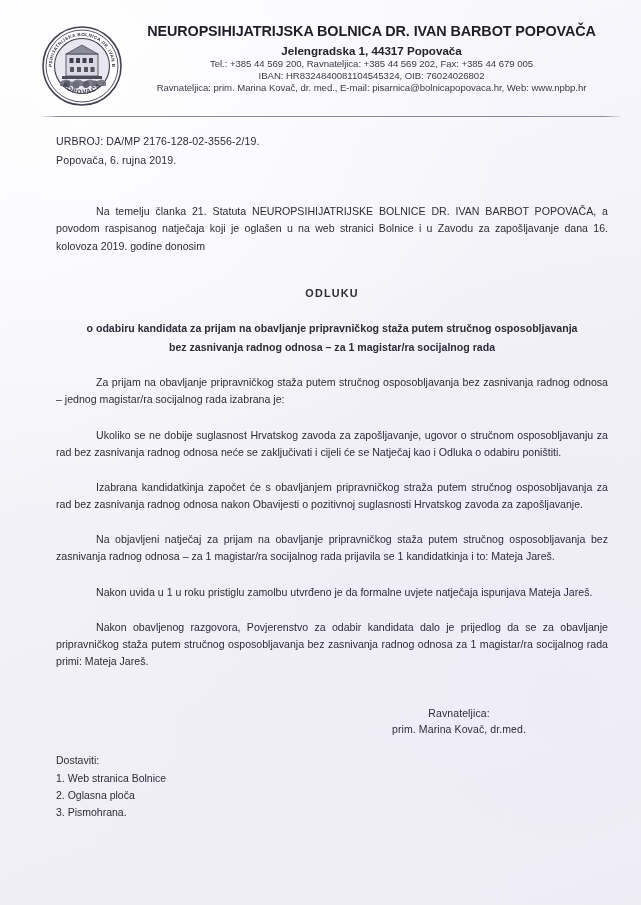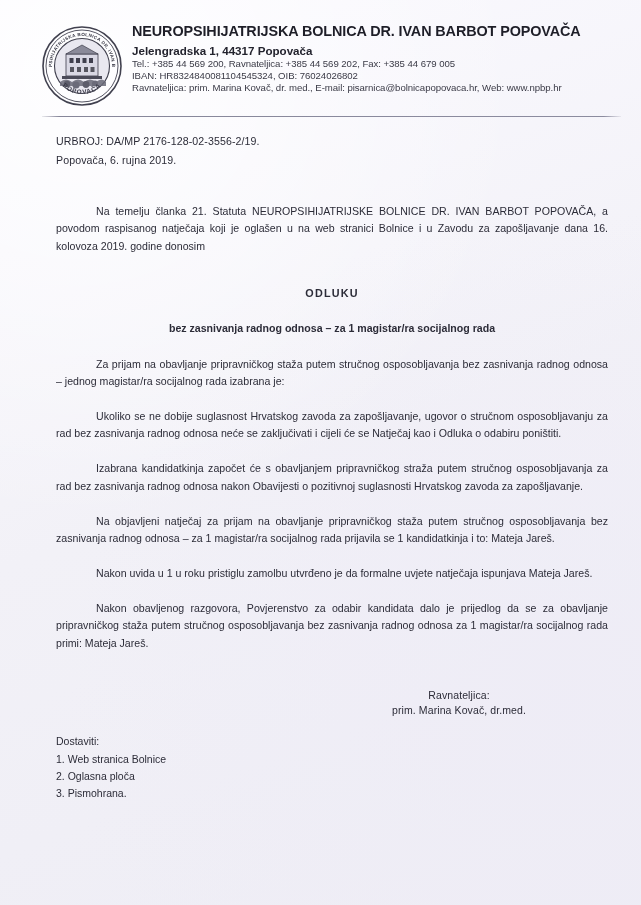--- a/index.html
+++ b/index.html
@@ -40,21 +40,21 @@
     flex: 0 0 88px;
     margin-top: 2px;
   }
   .logo {
     width: 84px;
     height: 84px;
     position: relative;
   }
   .header-text {
     flex: 1;
-    text-align: left;
+    text-align: center;
     margin-left: 4px;
     padding-right: 10px;
   }
   .org-name {
     font-size: 14.4px;
     font-weight: bold;
     letter-spacing: -0.1px;
     line-height: 1.25;
     color: #1e1e28;
   }
@@ -198,20 +198,21 @@
   <div class="body">
 
     <div class="meta-line">URBROJ: DA/MP 2176-128-02-3556-2/19.</div>
     <div class="meta-line">Popovača, 6. rujna 2019.</div>
 
     <div class="p first">Na temelju članka 21. Statuta NEUROPSIHIJATRIJSKE BOLNICE DR. IVAN BARBOT POPOVAČA, a povodom raspisanog natječaja koji je oglašen u na web stranici Bolnice i u Zavodu za zapošljavanje dana 16. kolovoza 2019. godine donosim</div>
 
     <div class="doc-title">ODLUKU</div>
 
     <div class="doc-subtitle">
+      <div>o odabiru kandidata za prijam na obavljanje pripravničkog staža putem stručnog osposobljavanja</div>
       <div>bez zasnivanja radnog odnosa –  za 1 magistar/ra socijalnog rada</div>
     </div>
 
     <div class="p">Za prijam na obavljanje pripravničkog staža putem stručnog osposobljavanja bez zasnivanja radnog odnosa – jednog magistar/ra socijalnog rada izabrana je:</div>
 
 
     <div class="p">Ukoliko se ne dobije suglasnost Hrvatskog zavoda za zapošljavanje, ugovor o stručnom osposobljavanju za rad bez zasnivanja radnog odnosa neće se zaključivati i cijeli će se Natječaj kao i Odluka o odabiru poništiti.</div>
     <div class="p">Izabrana kandidatkinja započet će s obavljanjem pripravničkog straža putem stručnog osposobljavanja za rad bez zasnivanja radnog odnosa nakon Obavijesti o pozitivnoj suglasnosti Hrvatskog zavoda za zapošljavanje.</div>
     <div class="p">Na objavljeni natječaj za prijam na obavljanje pripravničkog staža putem stručnog osposobljavanja bez zasnivanja radnog odnosa – za 1 magistar/ra socijalnog rada prijavila se 1  kandidatkinja i to: Mateja Jareš.</div>
     <div class="p">Nakon uvida u 1 u roku pristiglu zamolbu utvrđeno je da formalne uvjete natječaja ispunjava Mateja Jareš.</div>

